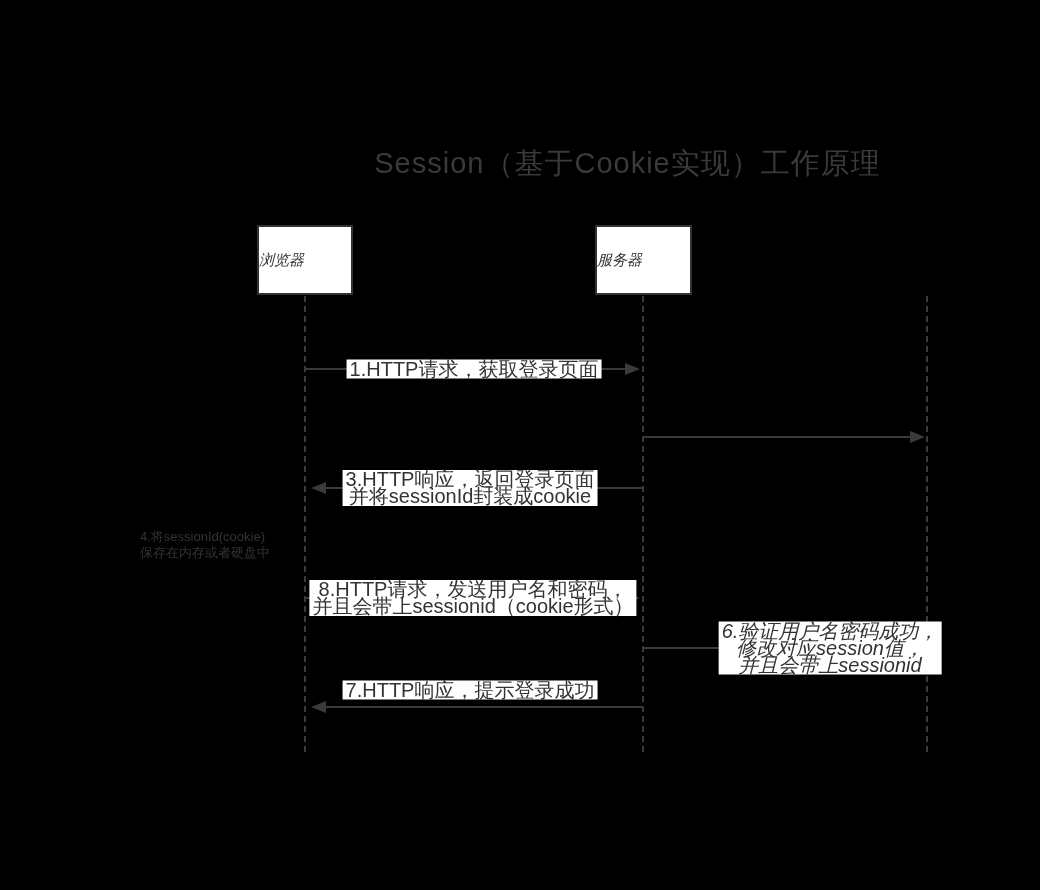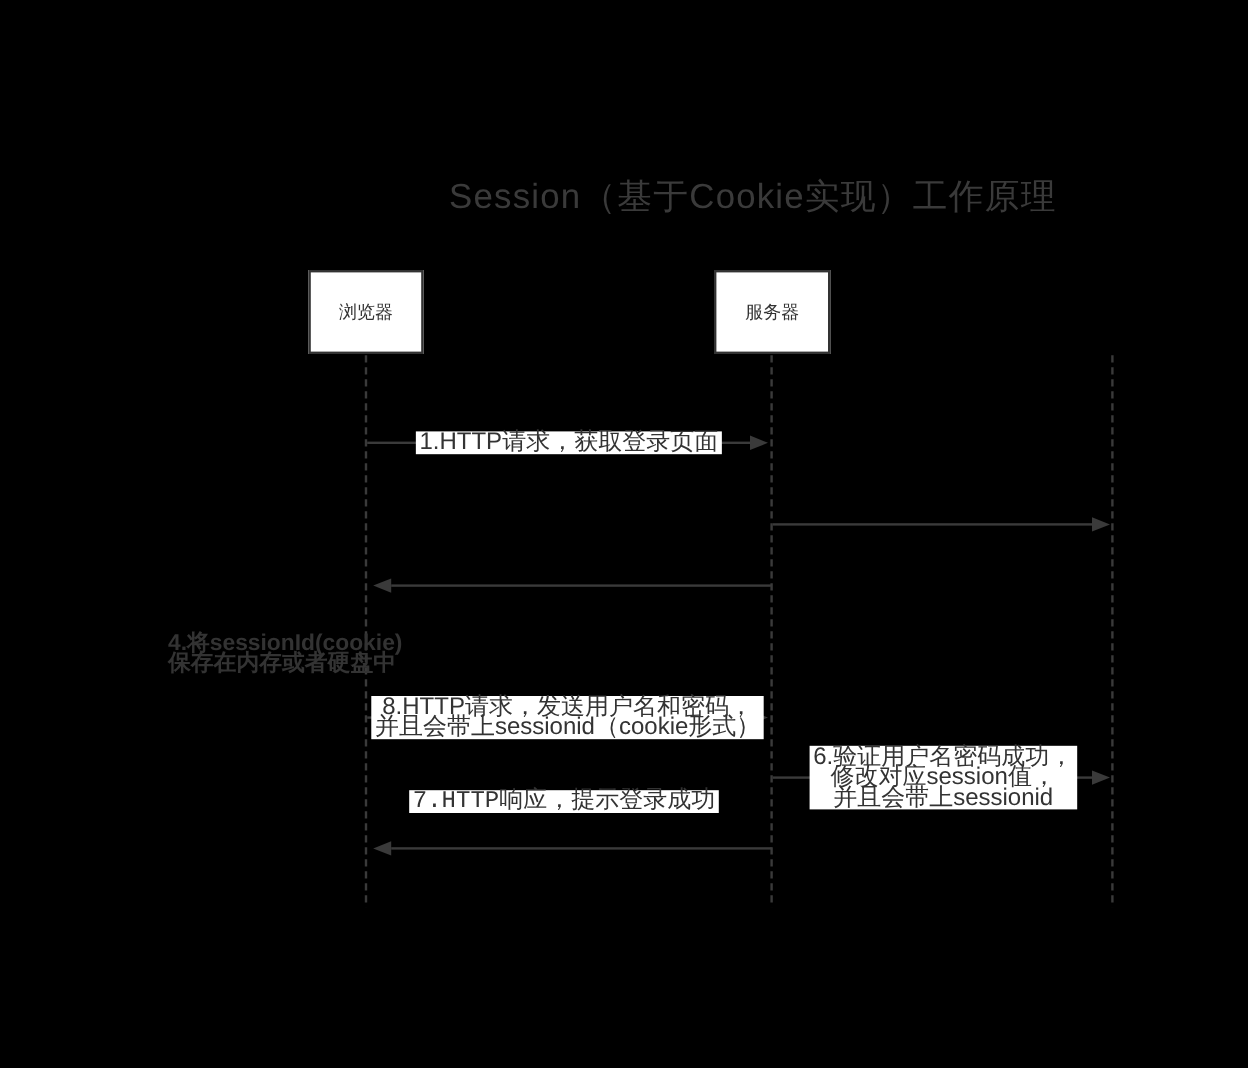--- a/index.html
+++ b/index.html
@@ -16,22 +16,22 @@
     font-size:29px;
     color:var(--title,#3a3a3a);
     letter-spacing:1px;
     white-space:nowrap;
   }
   .actor{
     position:absolute;top:225px;height:70px;
     background:var(--box_fill,#fff);
     border:2px solid var(--box_border,#333);
     box-sizing:border-box;
-    display:flex;align-items:center;justify-content:center;
-    font-size:15px;color:var(--text,#333);
+    display:flex;align-items:center;
+    font-size:15px;color:var(--text,#333);font-style:italic;
   }
   .lifeline{
     position:absolute;width:0;
     border-left:2px dashed var(--line,#3a3a3a);
   }
   .mline{
     position:absolute;height:0;
     border-top:2px solid var(--line,#3a3a3a);
   }
   .ah-right{
@@ -59,23 +59,23 @@
     color:var(--text,#333);
     font-size:20px;line-height:17px;
     padding:1px 3px;
     text-align:center;
     white-space:nowrap;
   }
   .mlabel span{display:block;}
   .note{
     position:absolute;
     color:var(--text,#333);
-    font-size:19px;line-height:16px;
-    font-weight:bold;
-    text-align:right;
+    font-size:13px;line-height:16px;
+    font-weight:normal;
+    text-align:left;
     white-space:nowrap;
   }
   .note span{display:block;}
 </style>
 </head>
 <body>
 
 <div class="canvas">
 
   <div class="title">Session（基于Cookie实现）工作原理</div>
@@ -99,40 +99,44 @@
   <div class="ah-right" style="left:625px;top:363px;"></div>
   <div class="mlabel" style="left:474px;top:369px;">
     <span>1.HTTP请求，获取登录页面</span>
   </div>
 
   <div class="mline" style="left:644px;top:436px;width:266px;"></div>
   <div class="ah-right" style="left:910px;top:431px;"></div>
 
   <div class="mline" style="left:326px;top:487px;width:317px;"></div>
   <div class="ah-left" style="left:311px;top:482px;"></div>
+  <div class="mlabel" style="left:470px;top:488px;">
+    <span>3.HTTP响应，返回登录页面</span>
+    <span>并将sessionId封装成cookie</span>
+  </div>
 
   <div class="note" style="left:140px;top:529px;width:152px;">
     <span>4.将sessionId(cookie)</span>
     <span>保存在内存或者硬盘中</span>
   </div>
 
   <div class="mline" style="left:306px;top:597px;width:319px;"></div>
   <div class="ah-right" style="left:625px;top:592px;"></div>
   <div class="mlabel" style="left:473px;top:598px;">
     <span>8.HTTP请求，发送用户名和密码，</span>
     <span>并且会带上sessionid（cookie形式）</span>
   </div>
 
   <div class="mline" style="left:644px;top:647px;width:266px;"></div>
   <div class="ah-right" style="left:910px;top:642px;"></div>
-  <div class="mlabel" style="left:786px;top:648px;">
+  <div class="mlabel" style="left:830px;top:648px;font-style:italic;">
     <span>6.验证用户名密码成功，</span>
     <span>修改对应session值，</span>
     <span>并且会带上sessionid</span>
   </div>
 
   <div class="mline" style="left:326px;top:706px;width:317px;"></div>
   <div class="ah-left" style="left:311px;top:701px;"></div>
-  <div class="mlabel" style="left:470px;top:668px;font-family:Liberation Mono, monospace;">
+  <div class="mlabel" style="left:470px;top:690px;">
     <span>7.HTTP响应，提示登录成功</span>
   </div>
 
 </div>
 
 </body></html>

